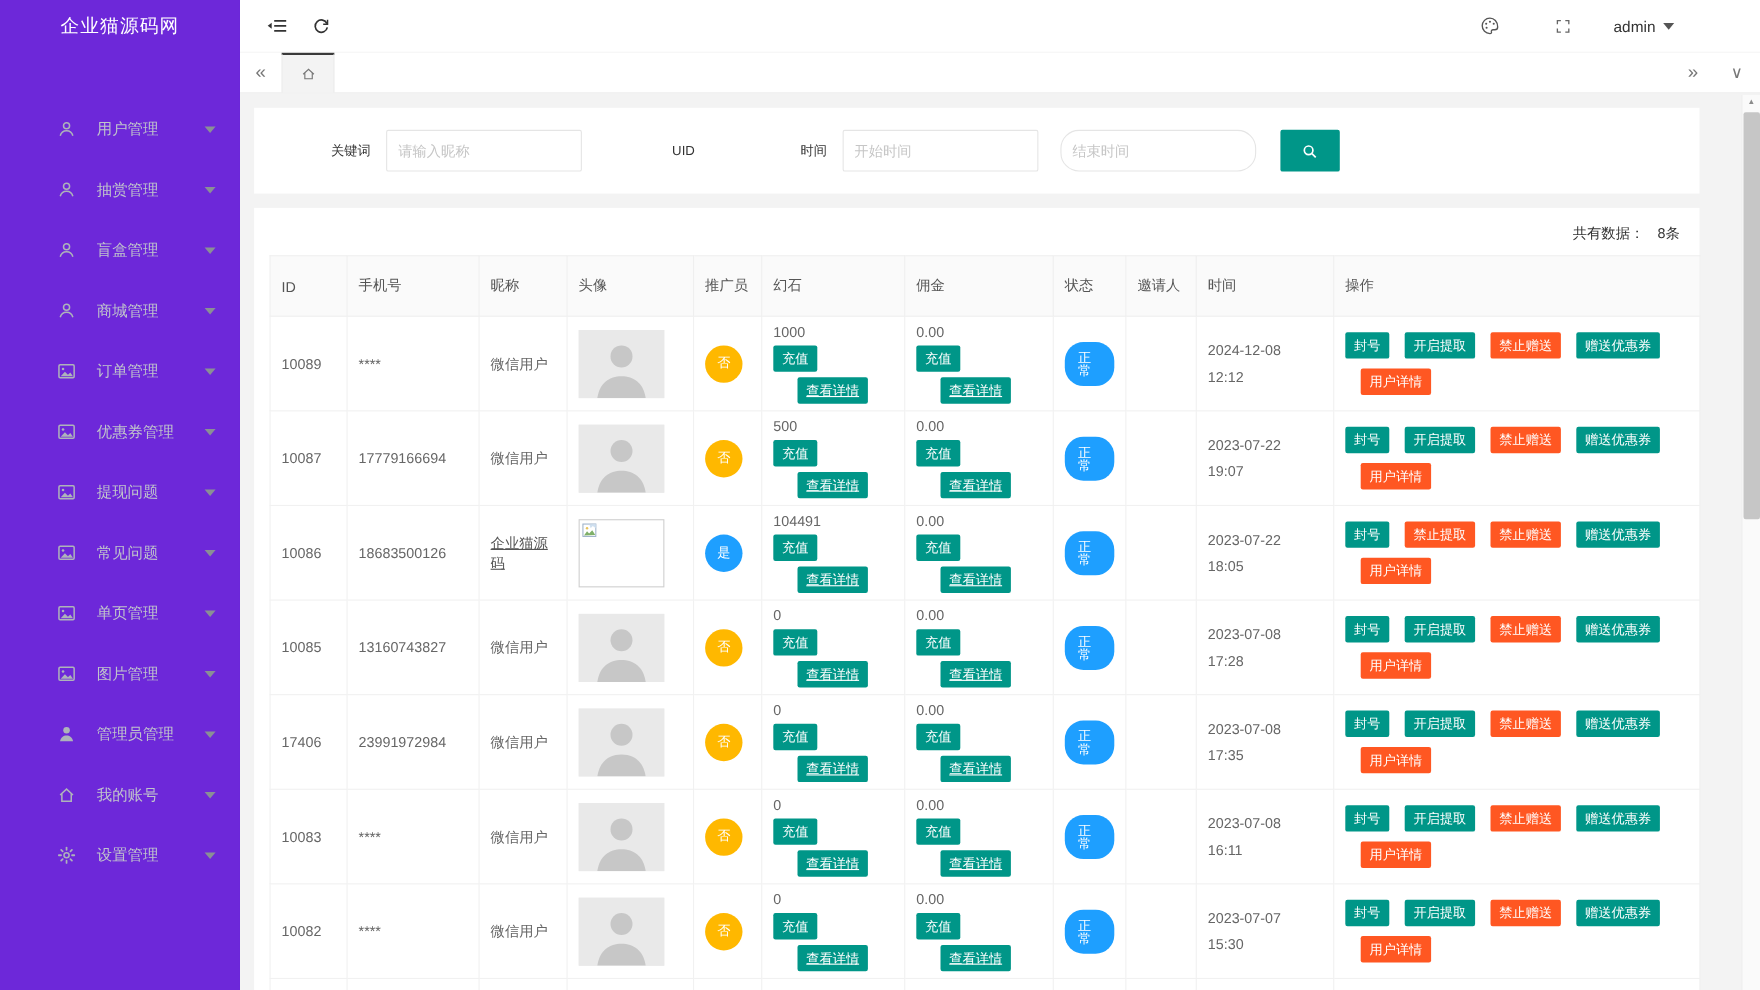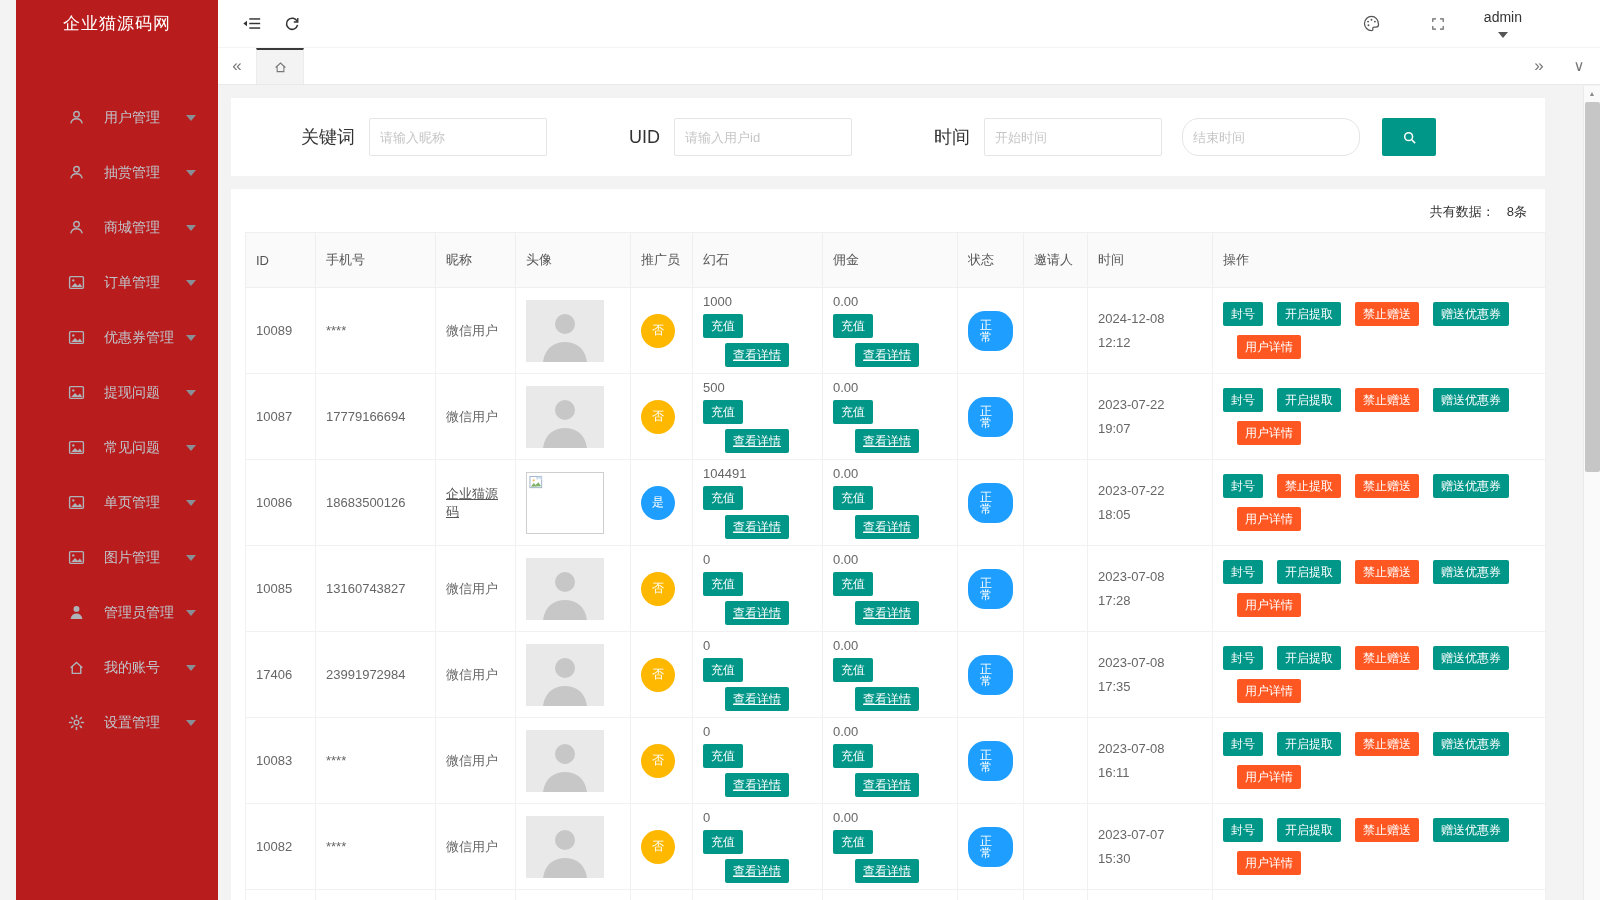--- a/index.html
+++ b/index.html
@@ -1,49 +1,49 @@
 <!DOCTYPE html>
 <html><head>
 <meta charset="utf-8">
 <style>
   * { margin:0; padding:0; box-sizing:border-box; }
   html,body { width:1600px; height:900px; overflow:hidden;
     font-family:"Liberation Sans","DejaVu Sans",sans-serif; background:#f3f3f3; }
 
   
-  .sidebar { position:fixed; left:16px; top:0; width:202px; height:900px; background:#b91c1c; z-index:5; }
+  .sidebar { position:fixed; left:0; top:0; width:218px; height:900px; background:#6d28d9; z-index:5; }
   .logo { height:48px; line-height:48px; text-align:center; color:#ffffff; font-size:17px; letter-spacing:1px; }
   .menu { margin-top:42px; }
   .menu-item { height:55px; display:flex; align-items:center; padding:0 22px 0 52px; color:#c0c4cb; font-size:14px; cursor:pointer; }
   .menu-item .mi-icon { width:17px; height:17px; margin-right:19px; display:inline-flex; color:#aeb3ba; flex:none; }
   .menu-item .mi-icon svg { width:100%; height:100%; }
   .caret-down { margin-left:auto; width:0; height:0; border-left:5px solid transparent; border-right:5px solid transparent; border-top:6px solid #8a8f96; }
 
   
   .main { margin-left:218px; }
   .topbar { height:48px; background:#fff; display:flex; align-items:center; padding:0 78px 0 14px; border-bottom:1px solid #f4f4f4; }
   .hd-icon { width:40px; height:48px; display:flex; align-items:center; justify-content:center; cursor:pointer; color:#333; }
   .hd-right { margin-left:auto; display:flex; align-items:center; gap:26px; }
-  .hd-user { display:flex; align-items:center; gap:7px; font-size:14px; color:#333; cursor:pointer;flex-direction:column; }
+  .hd-user { display:flex; align-items:center; gap:7px; font-size:14px; color:#333; cursor:pointer; }
   .hd-user .caret { width:0; height:0; border-left:5px solid transparent; border-right:5px solid transparent; border-top:6px solid #555; }
 
   
   .tabbar { height:37px; background:#fff; border-bottom:1px solid #e9e9e9; display:flex; align-items:stretch; }
   .tab-arrow { width:38px; display:flex; align-items:center; justify-content:center; color:#777; font-size:17px; cursor:pointer; }
   .tab-home { width:48px; background:#f3f3f3; border-top:2px solid #3a3a3a; border-left:1px solid #ececec; border-right:1px solid #ececec; display:flex; align-items:center; justify-content:center; cursor:pointer; }
   .tab-right { margin-left:auto; display:flex; }
   .tab-caret { width:42px; display:flex; align-items:center; justify-content:center; color:#777; font-size:15px; cursor:pointer; }
 
   
   .content { height:815px; background:#f3f3f3; overflow:hidden; padding-top:13px; }
   .card { background:#fff; margin:0 55px 13px 13px; }
 
   .search-card { height:78px; display:flex; align-items:center; padding-left:70px; }
   .f-group { display:flex; align-items:center; margin-right:82px; }
-  .f-label { font-size:18px; color:#333; margin-right:14px; white-space:nowrap; }
+  .f-label { font-size:12px; color:#333; margin-right:14px; white-space:nowrap; }
   .f-input { width:178px; height:38px; border:1px solid #e5e5e5; border-radius:2px; padding:0 10px; font-size:13px; color:#333; outline:none; }
   .f-input::placeholder { color:#c6c6c6; }
   .f-input.second { margin-left:20px;border-radius:17px; }
   .search-btn { width:54px; height:38px; background:#009688; border:none; border-radius:2px; margin-left:22px; display:flex; align-items:center; justify-content:center; cursor:pointer; }
 
   .table-card { padding:0 14px 14px 14px; }
   .total-line { text-align:right; padding:14px 4px 11px 0; font-size:13px; color:#333; }
   .total-line .cnt { margin-left:12px; color:#333; }
 
   table { width:100%; border-collapse:collapse; table-layout:fixed; }
@@ -93,20 +93,30 @@
         <span class="caret-down"></span>
       </div>
       <div class="menu-item">
         <span class="mi-icon">
           <svg viewBox="0 0 16 16" fill="none" stroke="currentColor" stroke-width="1.3">
             <circle cx="8" cy="5" r="2.6"></circle>
             <path d="M2.6 13.6c.7-3 3-4.4 5.4-4.4s4.7 1.4 5.4 4.4"></path>
           </svg>
         </span>
         <span>抽赏管理</span>
+        <span class="caret-down"></span>
+      </div>
+      <div class="menu-item">
+        <span class="mi-icon">
+          <svg viewBox="0 0 16 16" fill="none" stroke="currentColor" stroke-width="1.3">
+            <circle cx="8" cy="5" r="2.6"></circle>
+            <path d="M2.6 13.6c.7-3 3-4.4 5.4-4.4s4.7 1.4 5.4 4.4"></path>
+          </svg>
+        </span>
+        <span>盲盒管理</span>
         <span class="caret-down"></span>
       </div>
       <div class="menu-item">
         <span class="mi-icon">
           <svg viewBox="0 0 16 16" fill="none" stroke="currentColor" stroke-width="1.3">
             <circle cx="8" cy="5" r="2.6"></circle>
             <path d="M2.6 13.6c.7-3 3-4.4 5.4-4.4s4.7 1.4 5.4 4.4"></path>
           </svg>
         </span>
         <span>商城管理</span>
@@ -273,21 +283,20 @@
 
   <div class="content">
 
     <div class="card search-card">
       <div class="f-group">
         <span class="f-label">关键词</span>
         <input class="f-input" placeholder="请输入昵称" style="">
       </div>
       <div class="f-group">
         <span class="f-label">UID</span>
-        <input class="f-input" placeholder="请输入用户id" style="">
       </div>
       <div class="f-group" style="margin-right:0;">
         <span class="f-label">时间</span>
         <input class="f-input" placeholder="开始时间" style="">
         <input class="f-input second" placeholder="结束时间" style="">
       </div>
       <button class="search-btn">
         <svg width="17" height="17" viewBox="0 0 20 20" fill="none" stroke="#fff" stroke-width="1.8">
           <circle cx="9" cy="9" r="4.6"></circle>
             <line x1="12.6" y1="12.6" x2="16.6" y2="16.6"></line>

